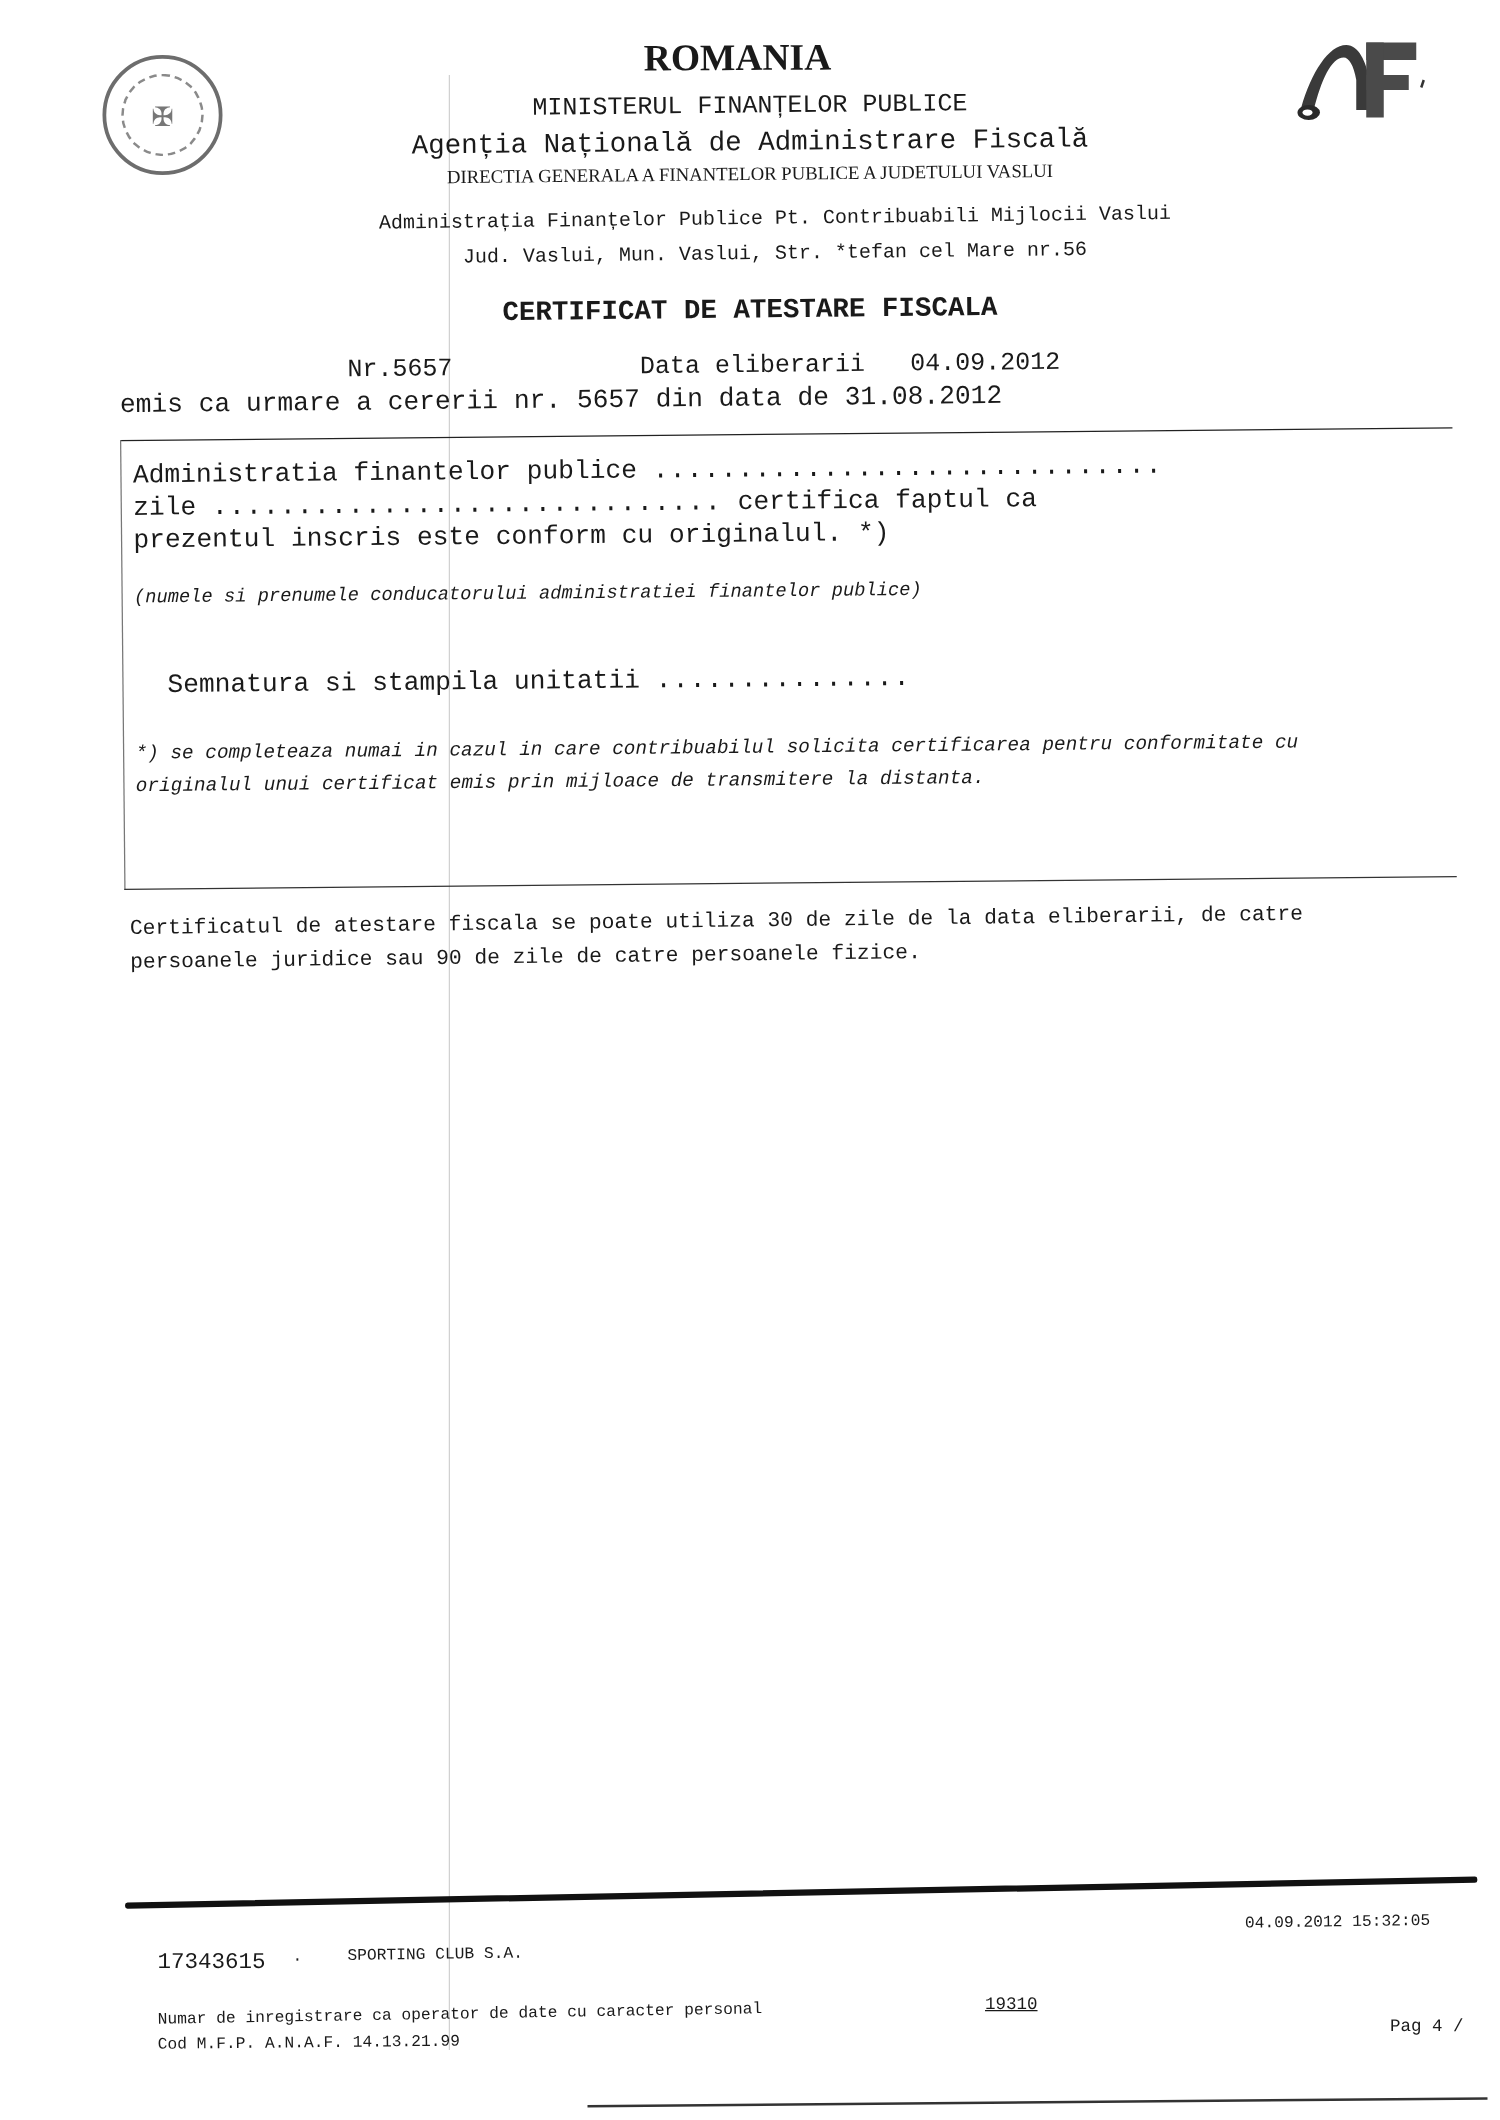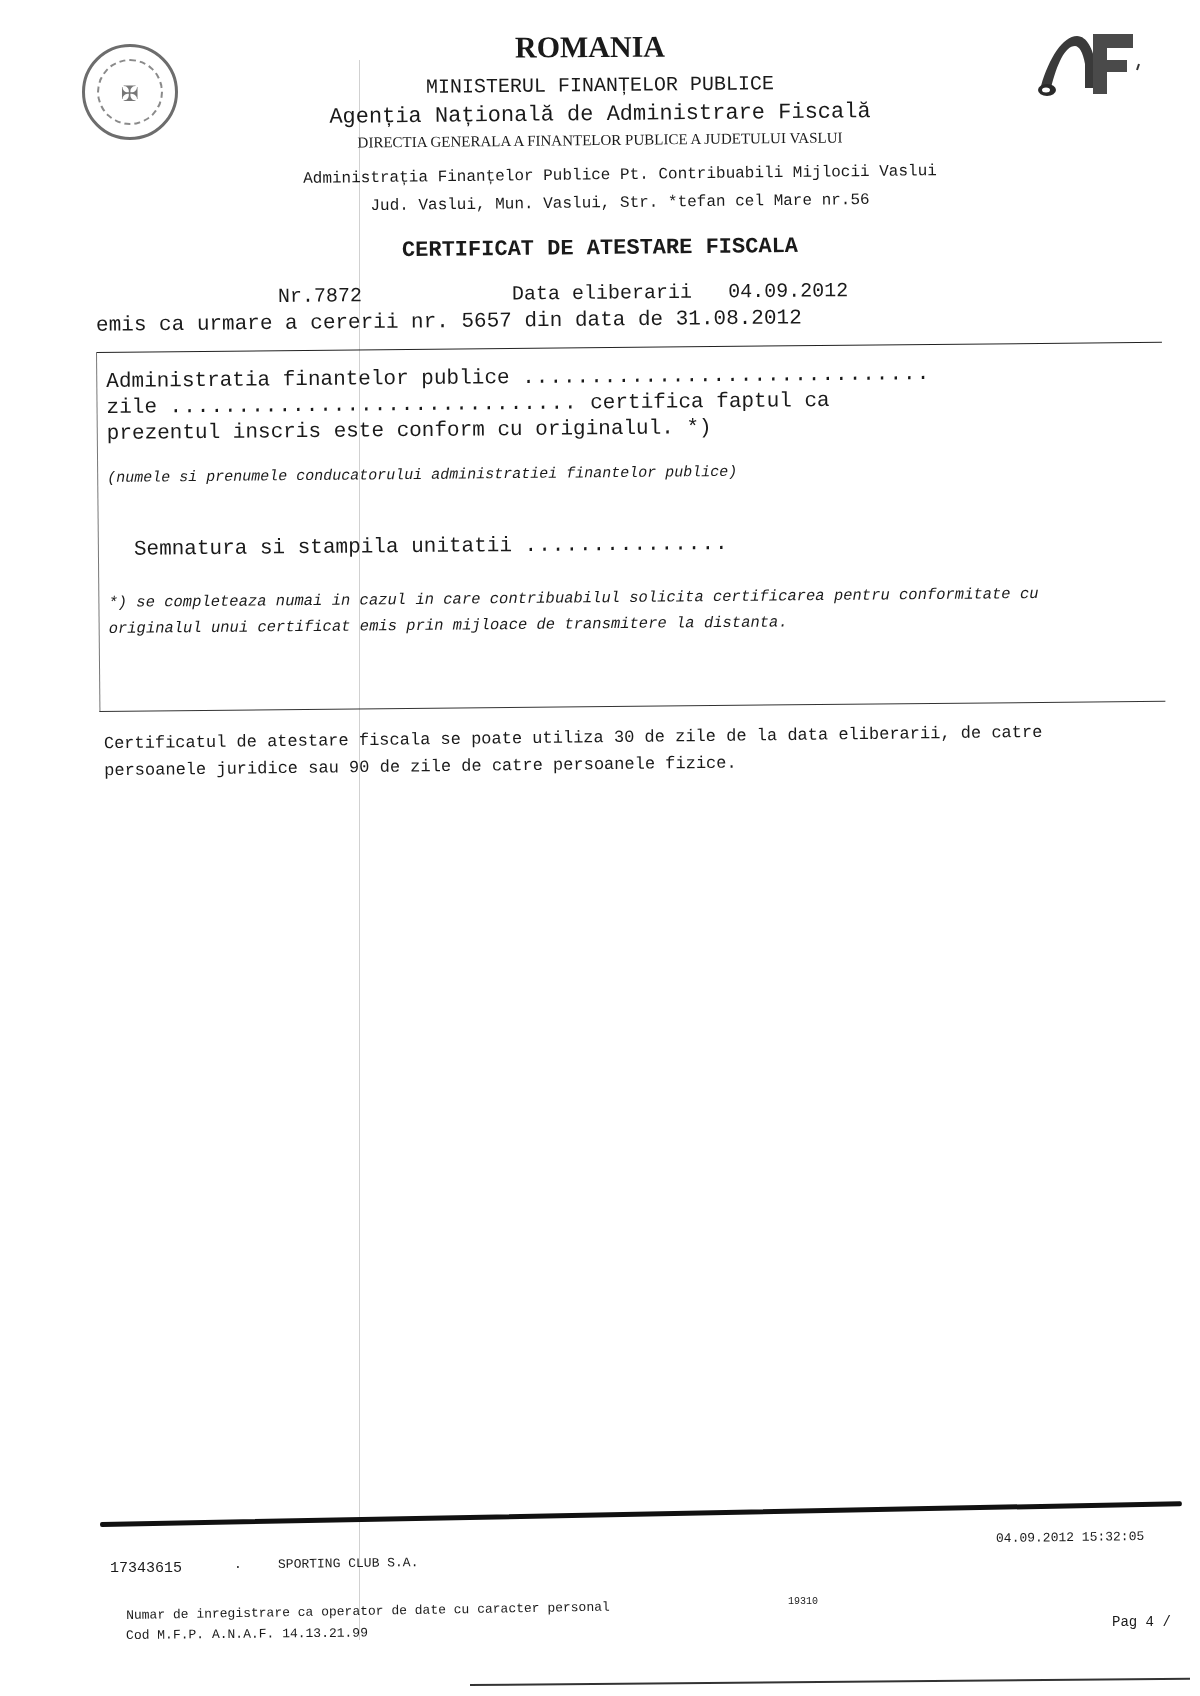--- a/index.html
+++ b/index.html
@@ -36,25 +36,25 @@
   .box-bottom { position: absolute; left: 0; bottom: 0; width: 100%; border-top: 1.5px solid #333; }
   .box-text { position: absolute; left: 10px; font-size: 21px; }
   .box-italic { position: absolute; left: 10px; font-size: 15px; font-style: italic; }
   .dots { letter-spacing: 1px; }
 
   .validity { left: 104px; top: 724px; font-size: 17px; transform: rotate(-0.7deg); line-height: 27px; white-space: normal; width: 1020px; }
 
   
   .footer-rule { left: 100px; top: 1522px; width: 1082px; height: 5px; background: #111; transform: rotate(-1.1deg); transform-origin: left top; border-radius: 2px; }
   .footer-ts { left: 996px; top: 1530px; font-size: 13px; transform: rotate(-0.8deg); }
-  .footer-id { left: 110px; top: 1560px; font-size: 15px; }
+  .footer-id { left: 126px; top: 1560px; font-size: 18px; }
   .footer-sep { left: 234px; top: 1560px; font-size: 13px; }
   .footer-company { left: 278px; top: 1556px; font-size: 13px; transform: rotate(-0.8deg); }
   .footer-reg { left: 126px; top: 1608px; font-size: 13px; transform: rotate(-1deg); transform-origin: left top; }
-  .footer-regnum { left: 788px; top: 1596px; font-size: 10px; }
+  .footer-regnum { left: 788px; top: 1596px; font-size: 14px; text-decoration: underline; }
   .footer-cod { left: 126px; top: 1628px; font-size: 13px; transform: rotate(-0.6deg); transform-origin: left top; }
   .footer-page { left: 1112px; top: 1614px; font-size: 14px; text-align: right; }
   .bottom-rule { left: 470px; top: 1684px; width: 720px; height: 2px; background: #333; transform: rotate(-0.5deg); transform-origin: left top; }
 
   .scan-line { left: 359px; top: 60px; width: 1px; height: 1580px; background: rgba(0,0,0,0.18); }
 </style>
 </head>
 <body>
 
 <div class="page">
@@ -80,21 +80,21 @@
   <div class="abs title-romania">ROMANIA</div>
   <div class="abs ministry mono">MINISTERUL  FINANȚELOR PUBLICE</div>
   <div class="abs agency mono">Agenția Națională de Administrare Fiscală</div>
   <div class="abs directorate serif">DIRECTIA GENERALA A FINANTELOR PUBLICE A JUDETULUI VASLUI</div>
   <div class="abs admin mono">Administrația Finanțelor Publice Pt. Contribuabili Mijlocii Vaslui</div>
   <div class="abs address mono">Jud. Vaslui, Mun. Vaslui, Str. *tefan cel Mare nr.56</div>
 
   <div class="abs cert-title mono">CERTIFICAT DE ATESTARE FISCALA</div>
 
   <div class="abs nr-line mono">
-    <span>Nr.</span><span>7872</span><span class="gap"></span><span>Data eliberarii</span>&nbsp;&nbsp;&nbsp;<span>04.09.2012</span>
+    <span>Nr.</span><span>5657</span><span class="gap"></span><span>Data eliberarii</span>&nbsp;&nbsp;&nbsp;<span>04.09.2012</span>
   </div>
   <div class="abs emis-line mono">emis ca urmare a cererii nr. 5657 din data de 31.08.2012</div>
 
   <div class="abs box">
     <div class="box-top"></div>
     <div class="box-left"></div>
     <div class="box-bottom"></div>
 
     <div class="box-text mono" style="top:18px;">
       <span>Administratia finantelor publice</span> <span class="dots">..............................</span>

